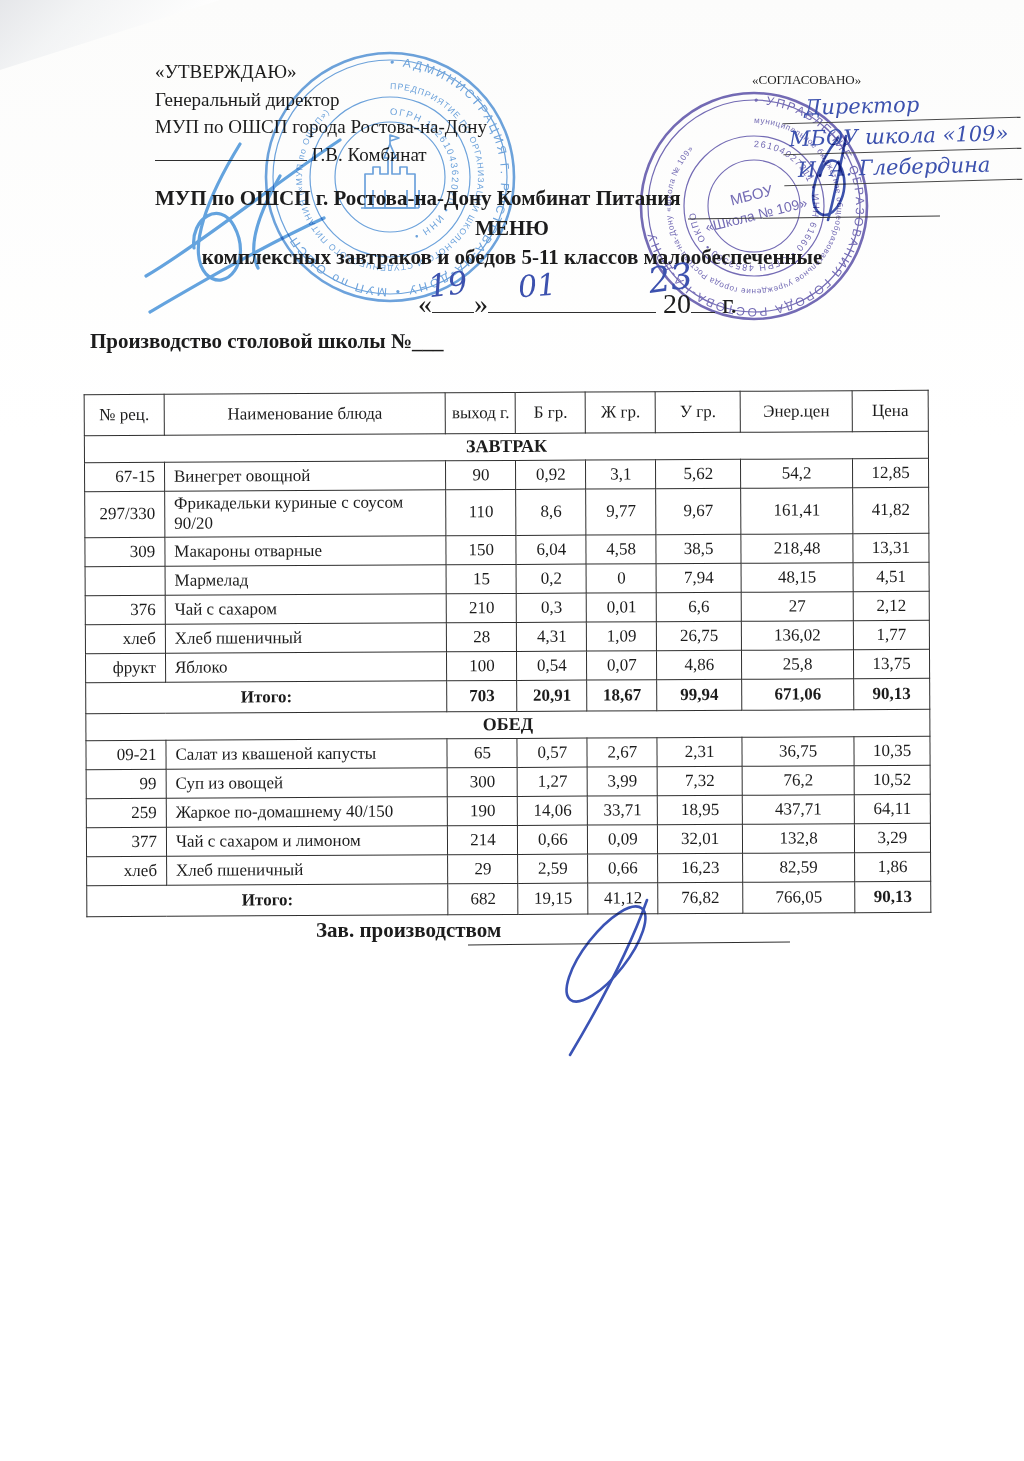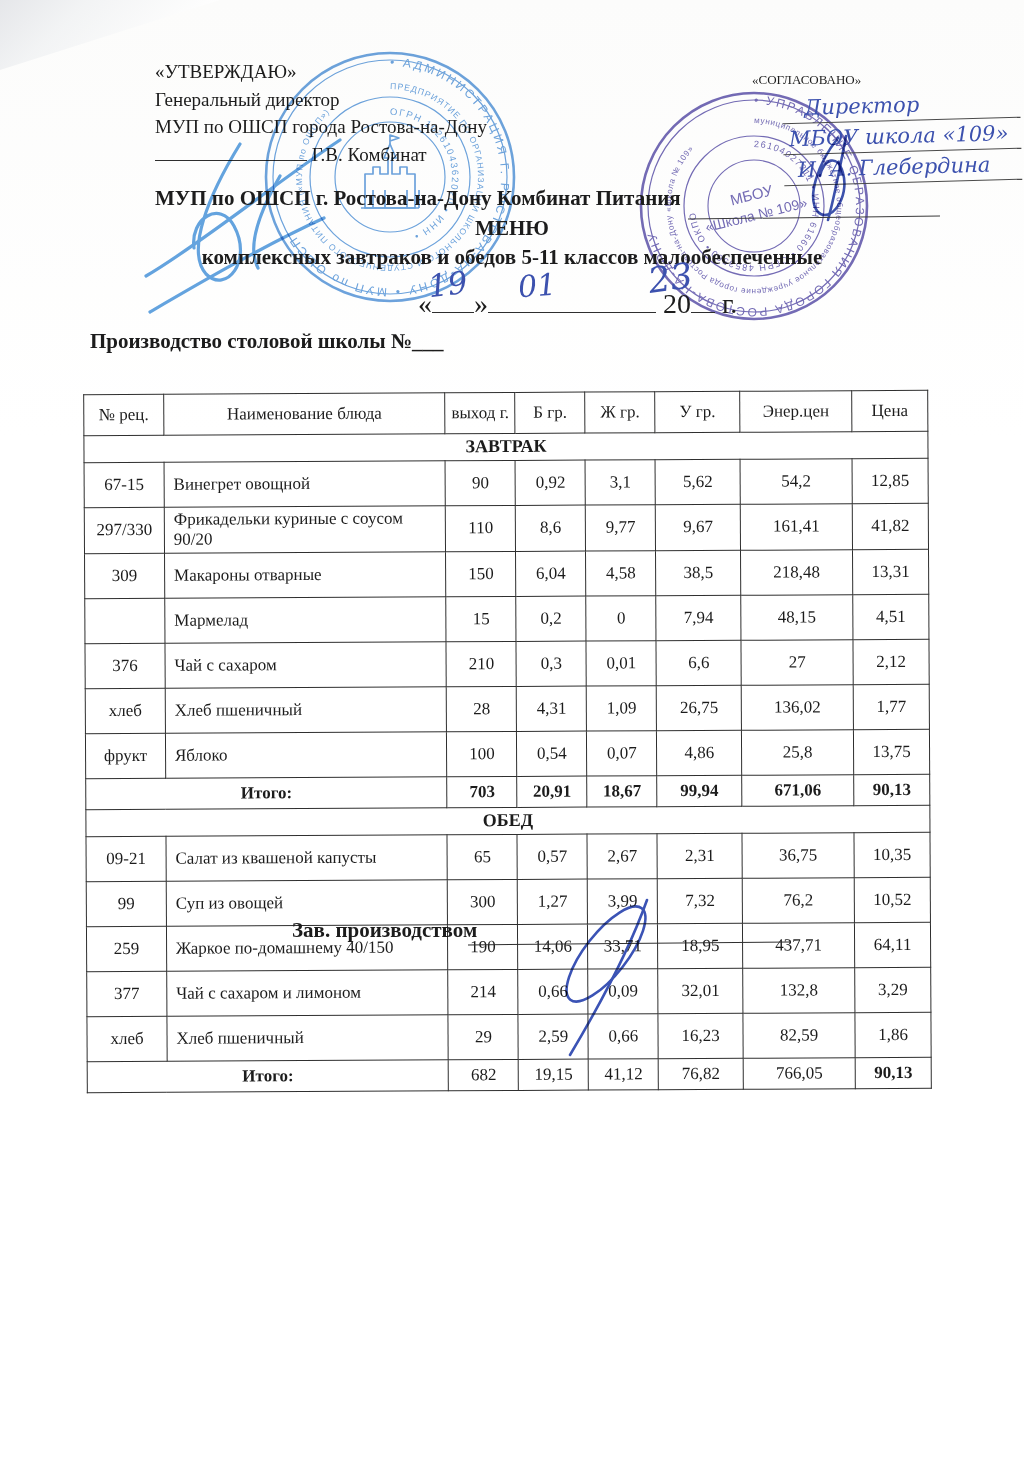--- a/index.html
+++ b/index.html
@@ -50,29 +50,29 @@
     border-collapse:collapse;
     transform:rotate(-0.3deg);
     font-size:17px;
   }
   .menu-table th,.menu-table td{
     border:1.4px solid #2f2f2f;
     padding:2px 5px;
     line-height:1.2;
   }
   .menu-table th{font-weight:normal;height:36px;text-align:center;}
-  td.c-id{text-align:center;word-break:break-all;padding:10px 9px;height:24px;}
+  td.c-id{text-align:right;word-break:break-all;padding:2px 9px;height:24px;}
   td.c-dish{text-align:left;padding-left:9px;}
   td.c-num{text-align:center;}
   tr.section-row td{font-weight:bold;text-align:center;font-size:18px;height:22px;border-left:1.4px solid #2f2f2f;border-right:1.4px solid #2f2f2f;}
   tr.total-row td{height:26px;}
   td.c-total-label{font-weight:bold;text-align:center;}
   td.bold{font-weight:bold;}
   
-  .footer-label{left:292px;top:918px;font-size:21px;font-weight:bold;}
+  .footer-label{left:316px;top:918px;font-size:21px;font-weight:bold;}
   .footer-line{left:468px;top:943px;width:322px;border-top:1.6px solid #2f2f2f;transform:rotate(-0.5deg);}
   
   .stamp{mix-blend-mode:multiply;}
   .stamp-mup{left:253px;top:40px;opacity:.82;}
   .stamp-school{left:632px;top:84px;opacity:.85;}
   .sig{mix-blend-mode:multiply;}
 </style>
 </head>
 <body>
 

